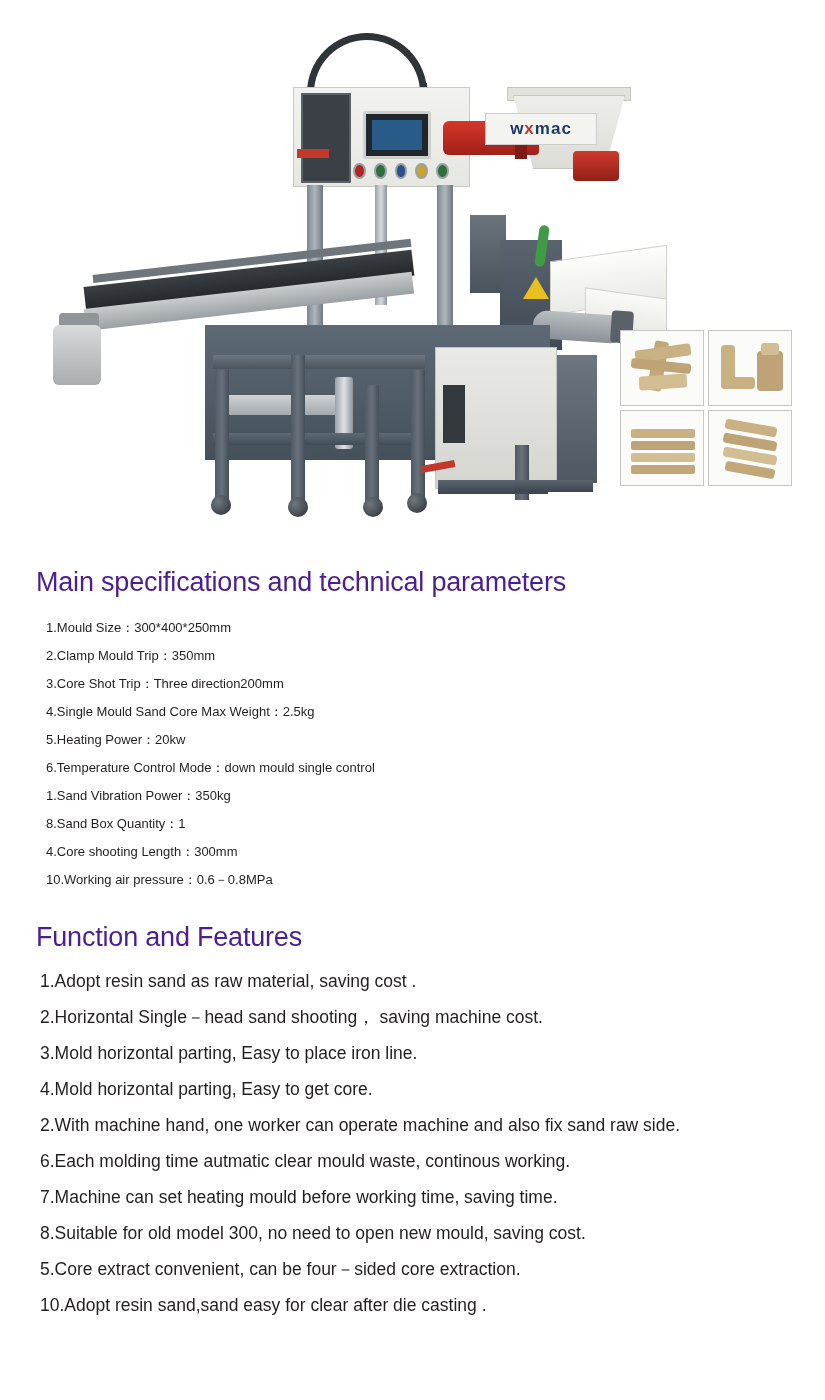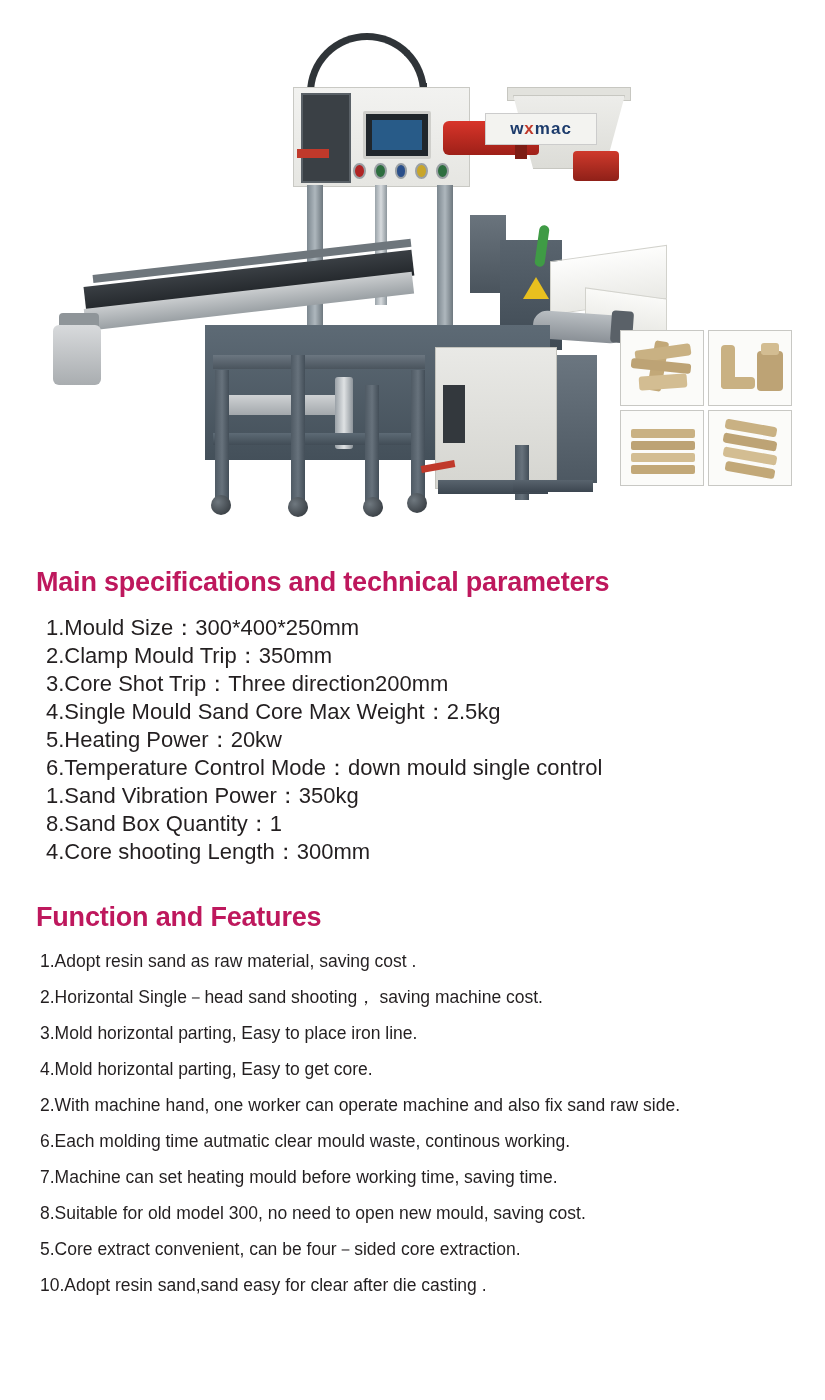--- a/index.html
+++ b/index.html
@@ -326,35 +326,35 @@
   .content {
     position: absolute;
     top: 545px;
     left: 0;
     width: 825px;
     padding: 0 36px;
     box-sizing: border-box;
   }
   h2.section-title {
     font-size: 27px;
-    font-weight: bold;
-    color: #be185d;
+    font-weight: normal;
+    color: #4c1d95;
     margin: 22px 0 16px 0;
     letter-spacing: -0.2px;
   }
   h2.section-title.second {
-    margin: 36px 0 10px 0;
+    margin: 28px 0 10px 0;
   }
   ul.spec-list {
     list-style: none;
     margin: 0;
     padding: 0 0 0 10px;
   }
   ul.spec-list li {
-    font-size: 22px;
+    font-size: 13px;
     line-height: 28px;
     color: #231f20;
     white-space: nowrap;
   }
   ul.feature-list {
     list-style: none;
     margin: 4px;
     padding: 0;
   }
   ul.feature-list li {
@@ -475,20 +475,21 @@
   <ul class="spec-list">
     <li>1.Mould Size：300*400*250mm</li>
     <li>2.Clamp Mould Trip：350mm</li>
     <li>3.Core Shot Trip：Three direction200mm</li>
     <li>4.Single Mould Sand Core Max Weight：2.5kg</li>
     <li>5.Heating Power：20kw</li>
     <li>6.Temperature Control Mode：down mould single control</li>
     <li>1.Sand Vibration Power：350kg</li>
     <li>8.Sand Box Quantity：1</li>
     <li>4.Core shooting Length：300mm</li>
+    <li>10.Working air pressure：0.6－0.8MPa</li>
   </ul>
 
   <h2 class="section-title second">Function and Features</h2>
 
   <ul class="feature-list">
     <li>1.Adopt resin sand as raw material, saving cost .</li>
     <li>2.Horizontal Single－head sand shooting，  saving machine cost.</li>
     <li>3.Mold horizontal parting, Easy to place iron line.</li>
     <li>4.Mold horizontal parting, Easy to get core.</li>
     <li>2.With machine hand, one worker can operate machine and also fix sand raw side.</li>

